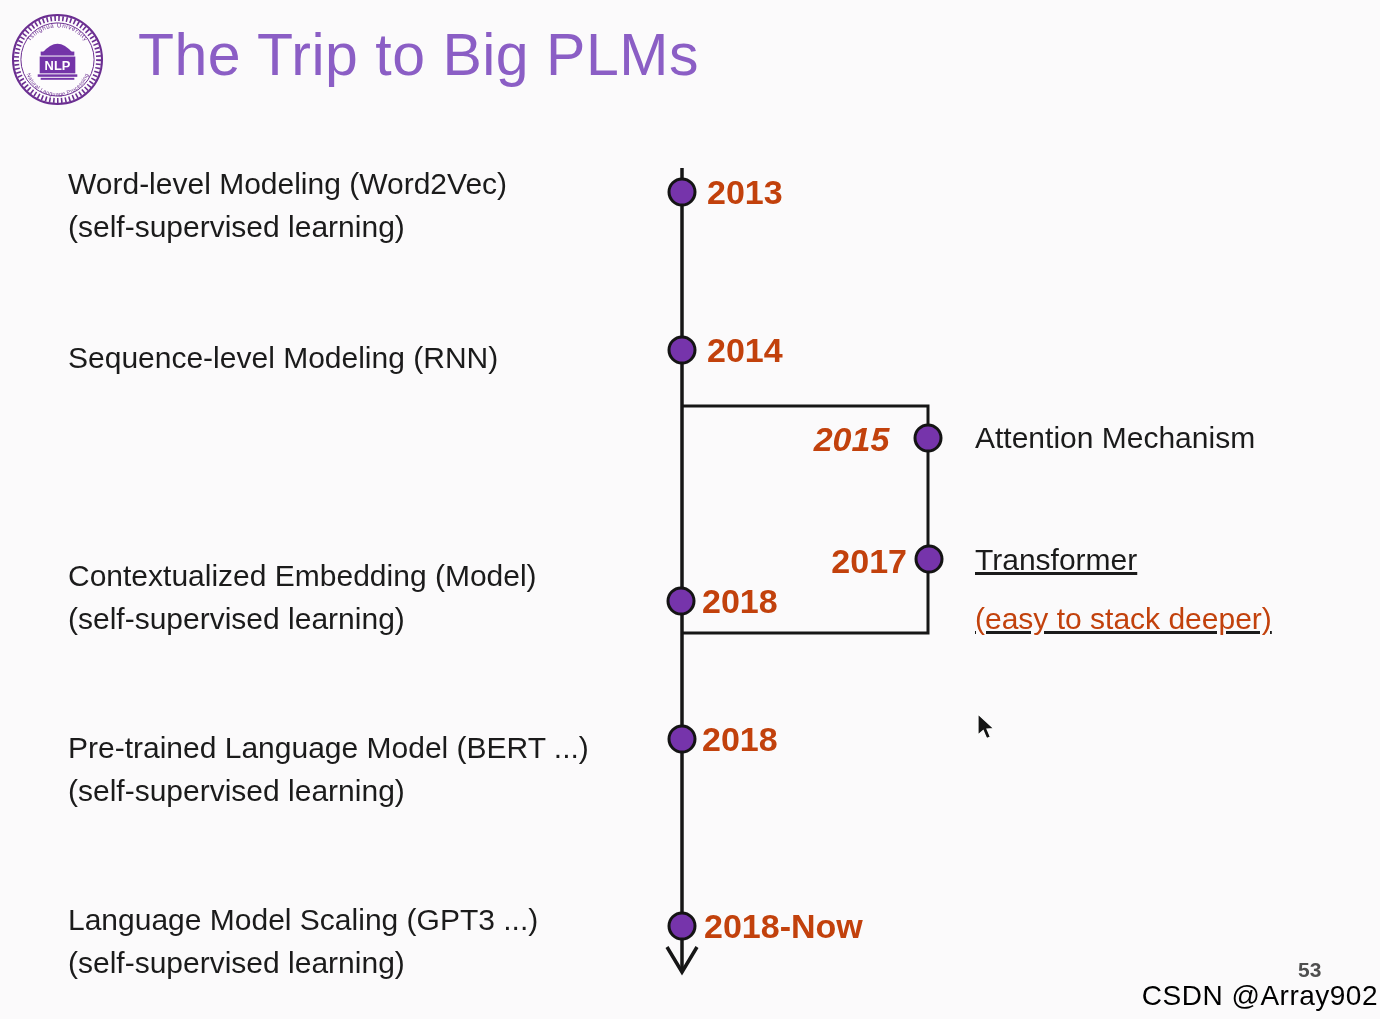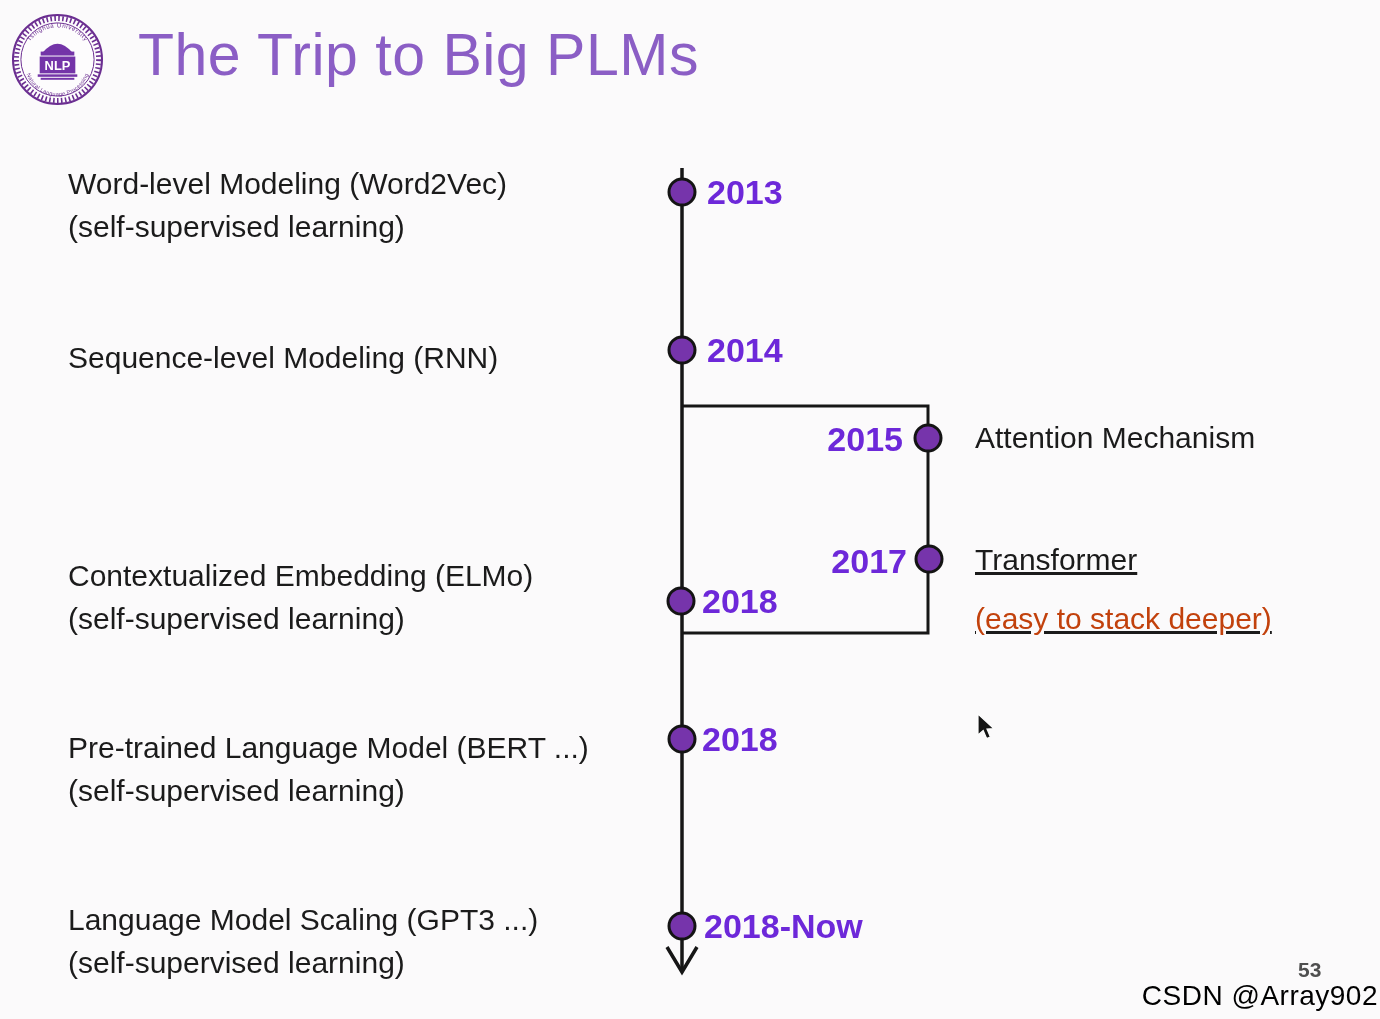--- a/index.html
+++ b/index.html
@@ -31,28 +31,28 @@
   }
   .m0 { top: 162px; }
   .m1 { top: 336px; }
   .m2 { top: 554px; }
   .m3 { top: 726px; }
   .m4 { top: 898px; }
 
   
   .year {
     font-size: 34px; line-height: 38px; font-weight: bold;
-    white-space: nowrap; color: #6d28d9;
+    white-space: nowrap; color: #c2410c;
   }
   .y0 { left: 707px; top: 173px; }
   .y1 { left: 707px; top: 331px; }
   .y2 { left: 702px; top: 582px; }
   .y3 { left: 702px; top: 720px; }
   .y4 { left: 704px; top: 907px; }
-  .by0 { left: 760px; top: 420px; width: 143px; text-align: right; }
+  .by0 { left: 780px; top: 420px; width: 143px; text-align: center; font-style: italic; }
   .by1 { left: 760px; top: 542px; width: 147px; text-align: right; }
 
   
   .rlabel { font-size: 30px; line-height: 43px; white-space: nowrap; }
   .attention { left: 975px; top: 416px; }
   .transformer-block { left: 975px; top: 538px; text-decoration: underline; }
   .purple-note { color: #c2410c; margin-top: 16px; }
 
   
   .page-number {
@@ -114,21 +114,21 @@
 </svg>
 
 <div class="abs mlabel m0">
   <div>Word-level Modeling (Word2Vec)</div>
   <div>(self-supervised learning)</div>
 </div>
 <div class="abs mlabel m1">
   <div>Sequence-level Modeling (RNN)</div>
 </div>
 <div class="abs mlabel m2">
-  <div>Contextualized Embedding (ELMo)</div>
+  <div>Contextualized Embedding (Model)</div>
   <div>(self-supervised learning)</div>
 </div>
 <div class="abs mlabel m3">
   <div>Pre-trained Language Model (BERT ...)</div>
   <div>(self-supervised learning)</div>
 </div>
 <div class="abs mlabel m4">
   <div>Language Model Scaling (GPT3 ...)</div>
   <div>(self-supervised learning)</div>
 </div>

